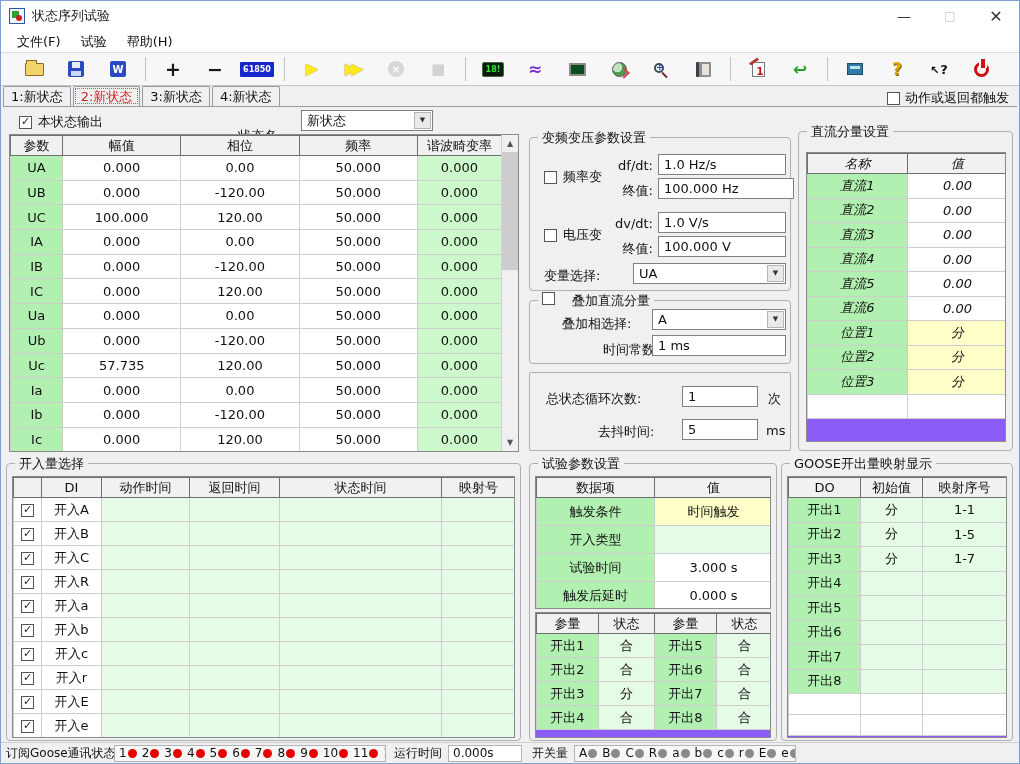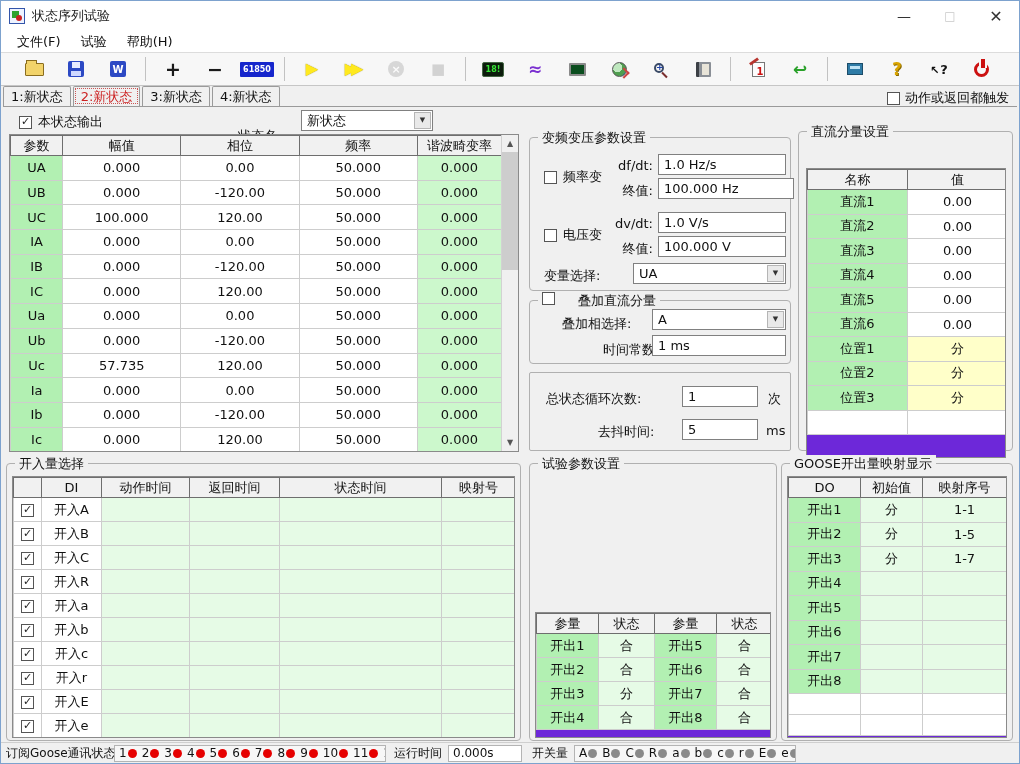--- a/index.html
+++ b/index.html
@@ -73,21 +73,21 @@
   .cb { width:13px; height:13px; background:#fff; border:1px solid #555; display:inline-flex; align-items:center; justify-content:center; font-size:11px; font-weight:bold; color:#222; flex:none; }
   .cb.checked::after { content:"✓"; position:relative; top:-1px; }
   .dd { position:relative; background:#fff; border:1px solid #808080; height:21px; line-height:19px; padding:0 20px 0 5px; overflow:hidden; }
   .dd-btn { position:absolute; right:1px; top:1px; bottom:1px; width:17px; background:#e9e9e9; border:1px solid #b5b5b5; display:flex; align-items:center; justify-content:center; font-size:7px; color:#333; }
   .inp { background:#fff; border:1px solid #808080; height:21px; padding:0 5px; font-family:"DejaVu Sans","Liberation Sans",sans-serif; font-size:13px; color:#111; }
   .group { position:absolute; border:1px solid #b0b0b0; border-radius:4px; }
   .group-title { position:absolute; top:-9px; left:8px; background:#f0f0f0; padding:0 4px; font-size:13px; }
   .lbl { position:absolute; white-space:nowrap; }
 
   
-  .tablebox { position:absolute; background:#6d28d9; border:1px solid #8a8a8a; overflow:hidden; }
+  .tablebox { position:absolute; background:#8b5cf6; border:1px solid #8a8a8a; overflow:hidden; }
   table.grid { border-collapse:collapse; table-layout:fixed; width:100%; }
   .grid th { background:#f1f1f1; border:1px solid #6e6e6e; font-weight:normal; font-size:13px; padding:0 2px; overflow:hidden; white-space:nowrap; }
   .grid td { border:1px solid #cdcdcd; text-align:center; font-size:13px; padding:0 2px; overflow:hidden; white-space:nowrap; background:#fff; }
   .c-green { background:#b2f0b2 !important; }
   .c-pale  { background:#e6fbe6 !important; }
   .c-thd   { background:#ccf8cc !important; }
   .c-yellow{ background:#ffffc9 !important; }
 
   .vscroll { position:absolute; top:0; right:0; bottom:0; width:17px; background:#f0f0f0; border-left:1px solid #d2d2d2; }
   .sb-btn { position:absolute; left:0; right:0; height:17px; display:flex; align-items:center; justify-content:center; font-size:8px; color:#555; background:#f0f0f0; }
@@ -343,21 +343,21 @@
     <span class="lbl" style="left:68px; top:102px; width:55px; text-align:right;">终值:</span>
     <input class="inp" style="position: absolute; left: 128px; top: 98px; width: 128px;" value="100.000 V">
     <span class="lbl" style="left:14px; top:129px;">变量选择:</span>
     <div class="dd" style="position:absolute; left:103px; top:125px; width:153px;">
       <span>UA</span>
       <span class="dd-btn">▼</span>
     </div>
   </div>
 
   <div class="group" style="left:528px; top:299px; width:262px; height:64px;">
-    <div class="group-title" style="display:flex; gap:23px;">
+    <div class="group-title" style="display:flex; gap:17px;">
       <span class="cb"></span>
       <span>叠加直流分量</span>
     </div>
     <span class="lbl" style="left:32px; top:14px;">叠加相选择:</span>
     <div class="dd" style="position:absolute; left:122px; top:8px; width:134px;">
       <span>A</span>
       <span class="dd-btn">▼</span>
     </div>
     <span class="lbl" style="left:45px; top:40px;padding-left:28px;">时间常数:</span>
     <input class="inp" style="position: absolute; left: 122px; top: 34px; width: 134px;" value="1 ms">
@@ -367,21 +367,21 @@
     <span class="lbl" style="left:16px; top:17px;">总状态循环次数:</span>
     <input class="inp" style="position: absolute; left: 152px; top: 13px; width: 76px;" value="1">
     <span class="lbl" style="left:238px; top:17px;">次</span>
     <span class="lbl" style="left:68px; top:50px;">去抖时间:</span>
     <input class="inp" style="position: absolute; left: 152px; top: 46px; width: 76px;" value="5">
     <span class="lbl" style="left:236px; top:50px;">ms</span>
   </div>
 
   <div class="group" style="left:797px; top:130px; width:215px; height:320px;">
     <span class="group-title">直流分量设置</span>
-    <div class="tablebox" style="left:7px; top:36px; width:200px; height:290px; position:absolute;">
+    <div class="tablebox" style="left:7px; top:20px; width:200px; height:290px; position:absolute;font-style:italic;">
       <table class="grid">
         <thead>
             <tr id="dc-head">
               <th style="width: 100px; height: 20px;">名称</th>
               <th style="width: 100px; height: 20px;">值</th>
             </tr>
           </thead>
         <tbody id="dc-tbody">
             <tr style="height: 24.5px;">
               <td class="c-green">直流1</td>
@@ -523,20 +523,48 @@
               <td class="c-pale"></td>
               <td class="c-pale"></td>
             </tr>
           </tbody>
       </table>
     </div>
   </div>
 
   <div class="group" style="left:528px; top:462px; width:248px; height:278px;">
     <span class="group-title">试验参数设置</span>
+    <div class="tablebox" style="left:5px; top:12px; width:236px; height:133px; position:absolute;">
+      <table class="grid">
+        <thead>
+            <tr id="test-head">
+              <th style="width: 118px; height: 20px;">数据项</th>
+              <th style="width: 118px; height: 20px;">值</th>
+            </tr>
+          </thead>
+        <tbody id="test-tbody">
+            <tr style="height: 28px;">
+              <td class="c-green">触发条件</td>
+              <td class="c-yellow">时间触发</td>
+            </tr>
+            <tr style="height: 28px;">
+              <td class="c-green">开入类型</td>
+              <td class="c-pale"></td>
+            </tr>
+            <tr style="height: 28px;">
+              <td class="c-green">试验时间</td>
+              <td>3.000 s</td>
+            </tr>
+            <tr style="height: 28px;">
+              <td class="c-green">触发后延时</td>
+              <td>0.000 s</td>
+            </tr>
+          </tbody>
+      </table>
+    </div>
     <div class="tablebox" style="left:5px; top:148px; width:236px; height:126px; position:absolute;">
       <table class="grid">
         <thead>
             <tr id="do-head">
               <th style="width: 62px; height: 20px;">参量</th>
               <th style="width: 56px; height: 20px;">状态</th>
               <th style="width: 62px; height: 20px;">参量</th>
               <th style="width: 56px; height: 20px;">状态</th>
             </tr>
           </thead>

